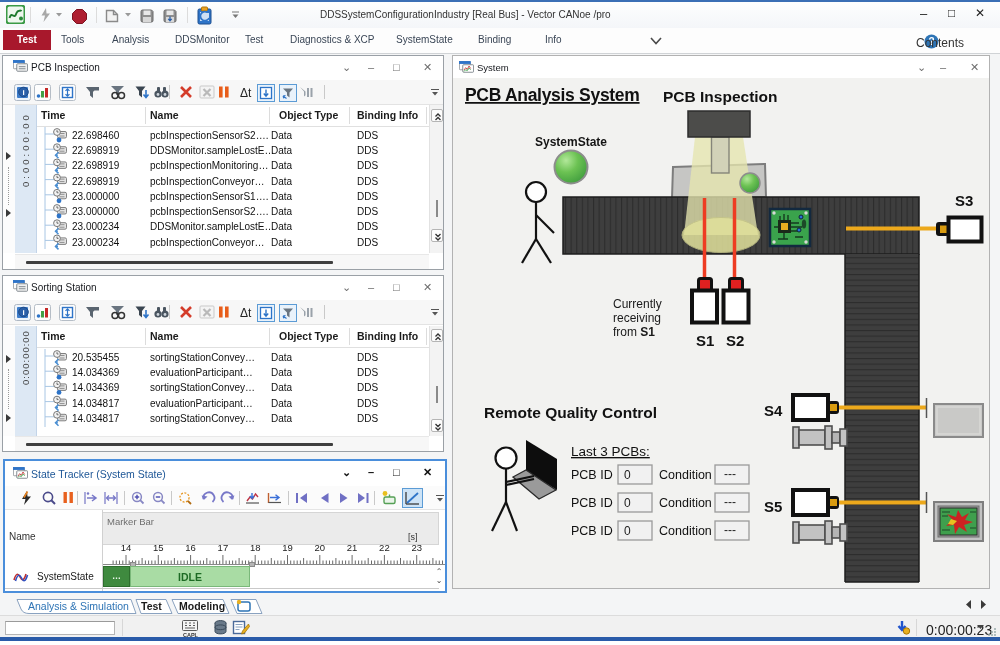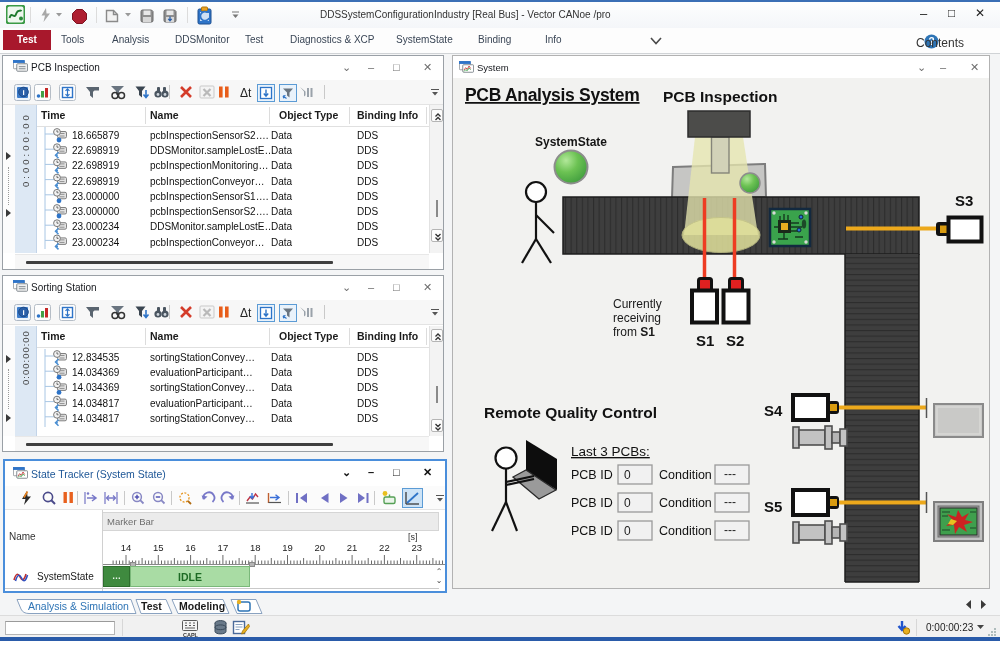--- a/index.html
+++ b/index.html
@@ -316,21 +316,21 @@
         <use href="#bzig" x="15" y="10"></use>
       </g>
     <g transform="translate(0,106.4)">
         <line x1="6" y1="7" x2="15" y2="7" stroke="#a8c6e4"></line>
         <use href="#rowicon" x="14" y="1"></use>
         <use href="#bzig" x="15" y="10"></use>
       </g>
   </svg>
   <div id="pcbrows" style="position:absolute; left:34px; top:71px; right:14px; height:124px; font-size:10px;">
     <div class="rowtxt" style="top:3px">
-        <span style="position:absolute;left:35px">18.665879</span>
+        <span style="position:absolute;left:35px">22.698460</span>
         <span style="position:absolute;left:113px">pcbInspectionSensorS2….</span>
         <span style="position:absolute;left:234px">Data</span>
         <span style="position:absolute;left:320px">DDS</span>
       </div>
     <div class="rowtxt" style="top:18px">
         <span style="position:absolute;left:35px">22.698919</span>
         <span style="position:absolute;left:113px">DDSMonitor.sampleLostE…</span>
         <span style="position:absolute;left:234px">Data</span>
         <span style="position:absolute;left:320px">DDS</span>
       </div>
@@ -514,21 +514,21 @@
         <use href="#bzig" x="15" y="10"></use>
       </g>
     <g transform="translate(0,60.8)">
         <line x1="6" y1="7" x2="15" y2="7" stroke="#a8c6e4"></line>
         <use href="#rowicon" x="14" y="1"></use>
         <use href="#bzig" x="15" y="10"></use>
       </g>
   </svg>
   <div style="position:absolute; left:34px; top:73px; right:14px; height:80px; font-size:10px;">
     <div class="rowtxt" style="top:3px">
-        <span style="position:absolute;left:35px">12.834535</span>
+        <span style="position:absolute;left:35px">20.535455</span>
         <span style="position:absolute;left:113px">sortingStationConvey…</span>
         <span style="position:absolute;left:234px">Data</span>
         <span style="position:absolute;left:320px">DDS</span>
       </div>
     <div class="rowtxt" style="top:18px">
         <span style="position:absolute;left:35px">14.034369</span>
         <span style="position:absolute;left:113px">evaluationParticipant…</span>
         <span style="position:absolute;left:234px">Data</span>
         <span style="position:absolute;left:320px">DDS</span>
       </div>
@@ -665,21 +665,21 @@
       </svg>
     <svg style="left:430px; top:8px" width="11" height="11">
         <line x1="1" y1="1.5" x2="9" y2="1.5" stroke="#555"></line>
         <path d="M2 4 L5 7.5 L8 4 Z" fill="#555"></path>
       </svg>
   </div>
 
   <div style="position:absolute; left:0; top:49px; width:98px; height:81px; background:#fff; border-right:1px solid #d0d0d0;">
     <div style="position:absolute; left:4px; top:21px; font-size:10px; color:#333;">Name</div>
   </div>
-  <div style="position:absolute; left:98px; top:51px; width:336px; height:19px; background:#ebebeb; border:1px solid #d5d5d5; border-left:none;">
+  <div style="position:absolute; left:98px; top:51px; width:336px; height:33px; background:#ebebeb; border:1px solid #d5d5d5; border-left:none;">
     <div style="position:absolute; left:4px; top:3px; font-size:9.5px; color:#6e6e6e;">Marker Bar</div>
   </div>
   <svg style="position:absolute; left:98px; top:70px;" width="342" height="35">
     <text x="305" y="9" font-size="9" fill="#333">[s]</text>
     <g font-size="9.5" fill="#222" text-anchor="middle">
       <text x="23" y="20">14</text>
         <text x="55.3" y="20">15</text>
         <text x="87.6" y="20">16</text>
         <text x="119.9" y="20">17</text>
         <text x="152.2" y="20">18</text>
@@ -1018,21 +1018,21 @@
   <svg style="position:absolute; left:232px; top:3px" width="18" height="17">
     <rect x="1.5" y="2.5" width="11" height="12" fill="#fff" stroke="#4a6a9a" stroke-width="1.4"></rect>
     <path d="M3.5 5.5 h7 M3.5 8 h7 M3.5 10.5 h4" stroke="#8aa2c0" stroke-width="1"></path>
     <path d="M16.5 5 L10.5 12 L9.5 15 L12.5 14 L17.5 7.5 Z" fill="#e8b021" stroke="#a87808" stroke-width="0.8"></path>
   </svg>
   <svg style="position:absolute; left:894px; top:3px" width="17" height="17">
     <path d="M8 2 v8 M4.5 7 L8 11 L11.5 7" fill="none" stroke="#2255cc" stroke-width="2.4"></path>
     <circle cx="12.5" cy="12" r="3.2" fill="#e8b021" stroke="#a87808"></circle>
   </svg>
   <div class="sep" style="left:916px; top:3px; height:17px;"></div>
-  <div style="position:absolute; left:926px; top:6px; font-size:10px; color:#222;">0:00:00:23</div>
+  <div style="position:absolute; left:926px; top:6px; font-size:14px; color:#222;">0:00:00:23</div>
   <svg style="position:absolute; left:977px; top:9px" width="8" height="6">
       <path d="M0 0 L3.5 4 L7 0 Z" fill="#444"></path>
     </svg>
   <svg style="position:absolute; left:988px; top:11px" width="9" height="9">
       <g fill="#9aa">
         <circle cx="7" cy="2" r="1"></circle>
         <circle cx="4" cy="5" r="1"></circle>
         <circle cx="7" cy="5" r="1"></circle>
         <circle cx="1" cy="8" r="1"></circle>
         <circle cx="4" cy="8" r="1"></circle>

